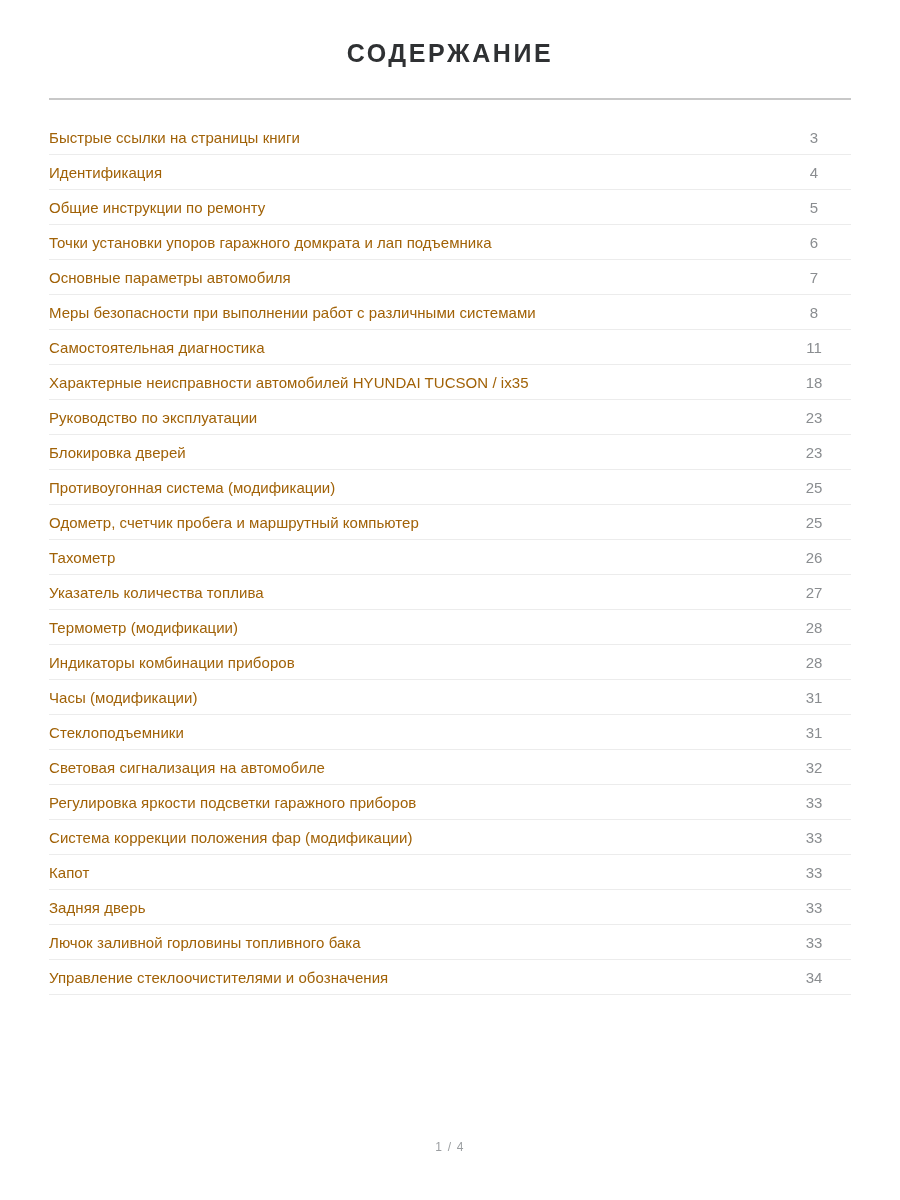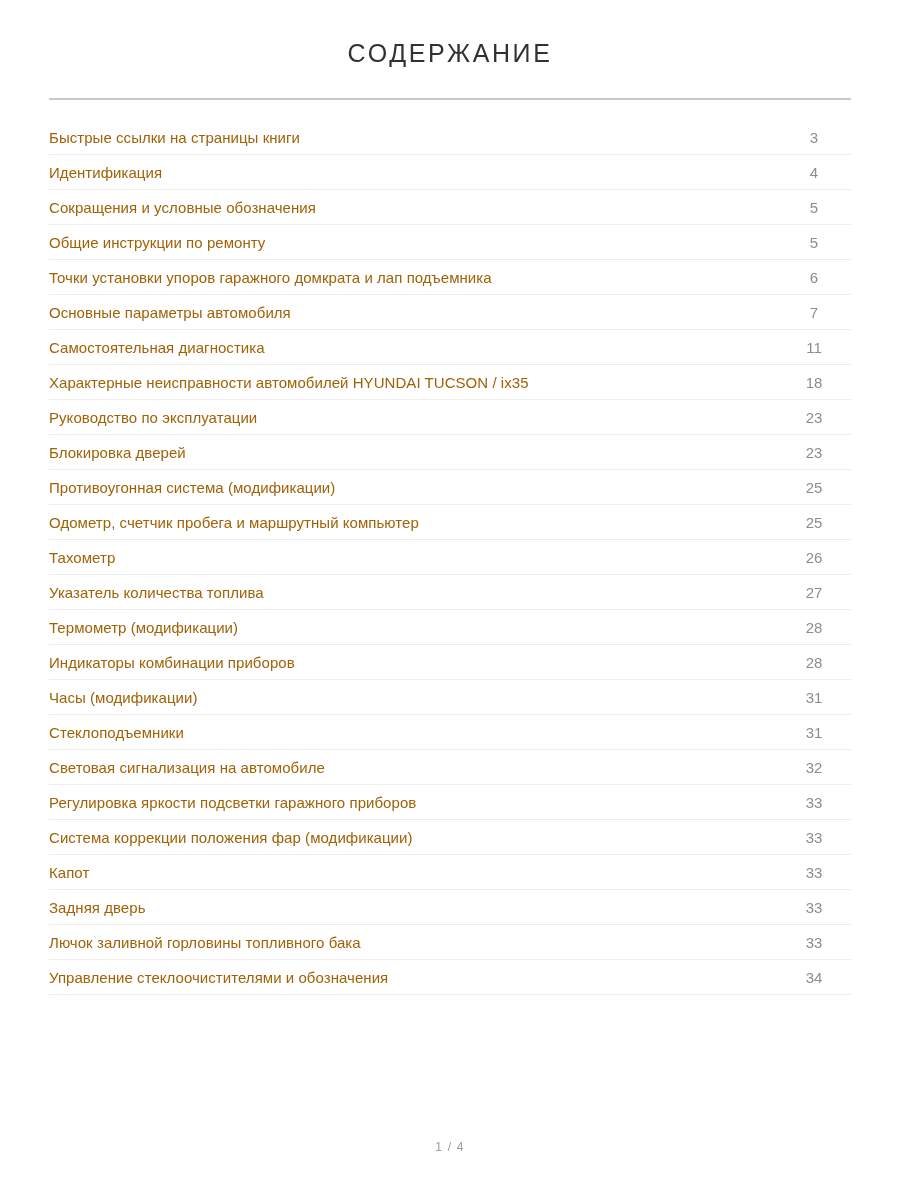--- a/index.html
+++ b/index.html
@@ -20,21 +20,21 @@
     height: 1200px;
     box-sizing: border-box;
   }
   .doc-title {
     position: absolute;
     top: 38px;
     left: 0;
     width: 900px;
     text-align: center;
     font-size: 25px;
-    font-weight: normal;
+    font-weight: bold;
     letter-spacing: 2.6px;
     color: #2f3133;
     line-height: 1.2;
   }
   .toc {
     position: absolute;
     top: 98px;
     left: 49px;
     width: 802px;
   }
@@ -100,34 +100,34 @@
       <tbody>
           <tr class="toc-row">
             <td class="cell toc-label">Быстрые ссылки на страницы книги</td>
             <td class="cell toc-page">3</td>
           </tr>
           <tr class="toc-row">
             <td class="cell toc-label">Идентификация</td>
             <td class="cell toc-page">4</td>
           </tr>
           <tr class="toc-row">
-            <td class="cell toc-label">Сокращения и условные обозначения</td>
-            <td class="cell toc-page">5</td>
-          </tr>
-          <tr class="toc-row">
             <td class="cell toc-label">Общие инструкции по ремонту</td>
             <td class="cell toc-page">5</td>
           </tr>
           <tr class="toc-row">
             <td class="cell toc-label">Точки установки упоров гаражного домкрата и лап подъемника</td>
             <td class="cell toc-page">6</td>
           </tr>
           <tr class="toc-row">
             <td class="cell toc-label">Основные параметры автомобиля</td>
             <td class="cell toc-page">7</td>
+          </tr>
+          <tr class="toc-row">
+            <td class="cell toc-label">Меры безопасности при выполнении работ с различными системами</td>
+            <td class="cell toc-page">8</td>
           </tr>
           <tr class="toc-row">
             <td class="cell toc-label">Самостоятельная диагностика</td>
             <td class="cell toc-page">11</td>
           </tr>
           <tr class="toc-row">
             <td class="cell toc-label">Характерные неисправности автомобилей HYUNDAI TUCSON / ix35</td>
             <td class="cell toc-page">18</td>
           </tr>
           <tr class="toc-row">

